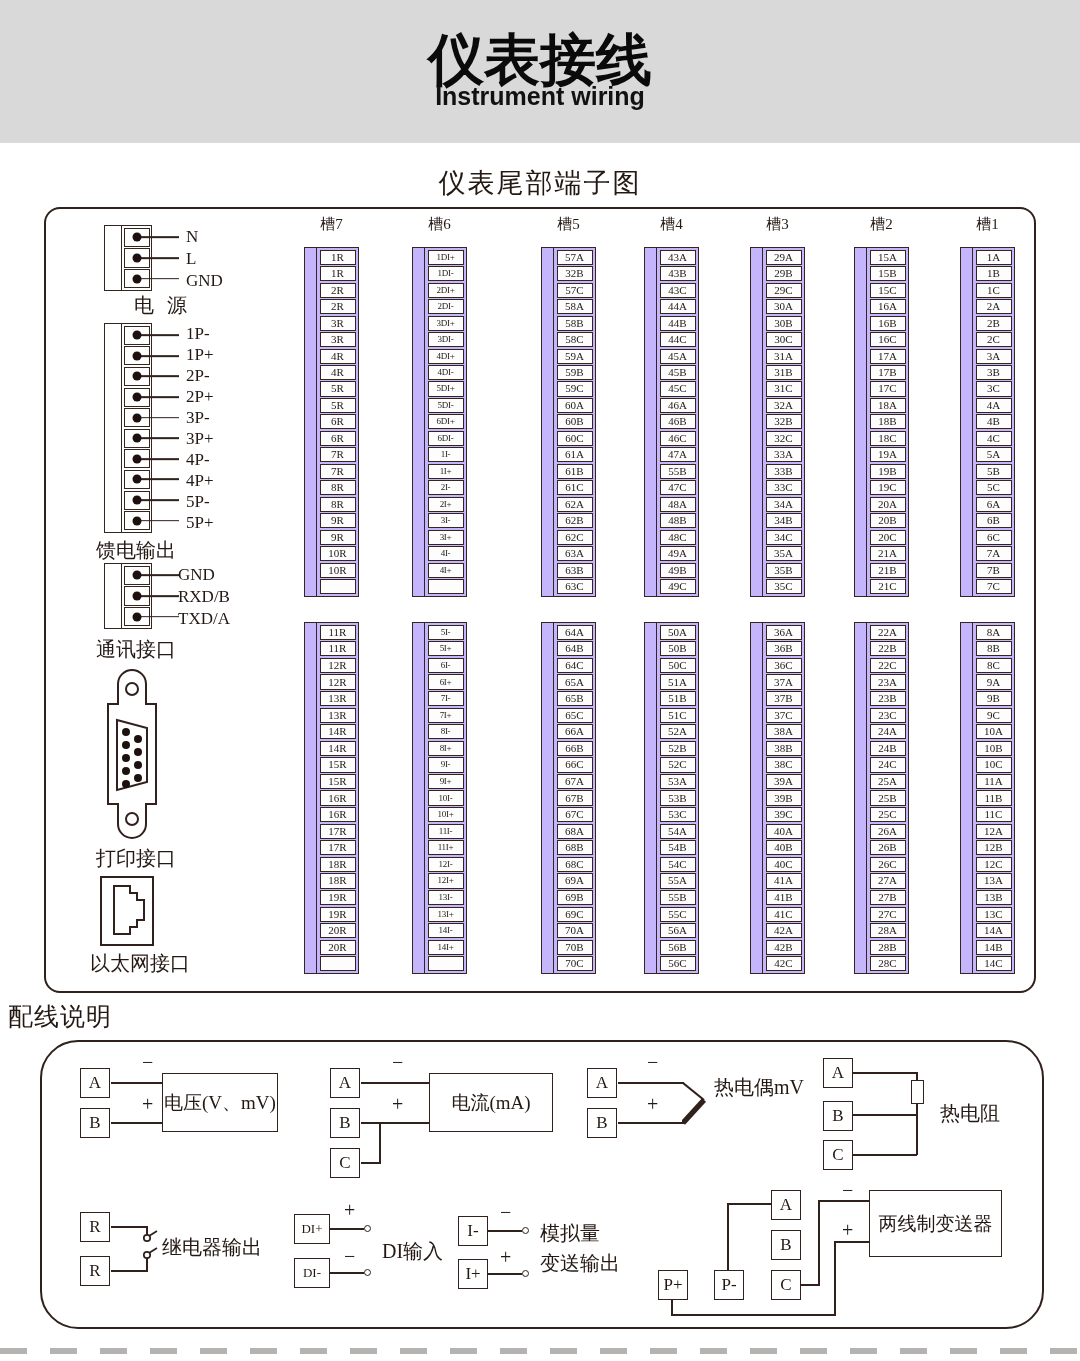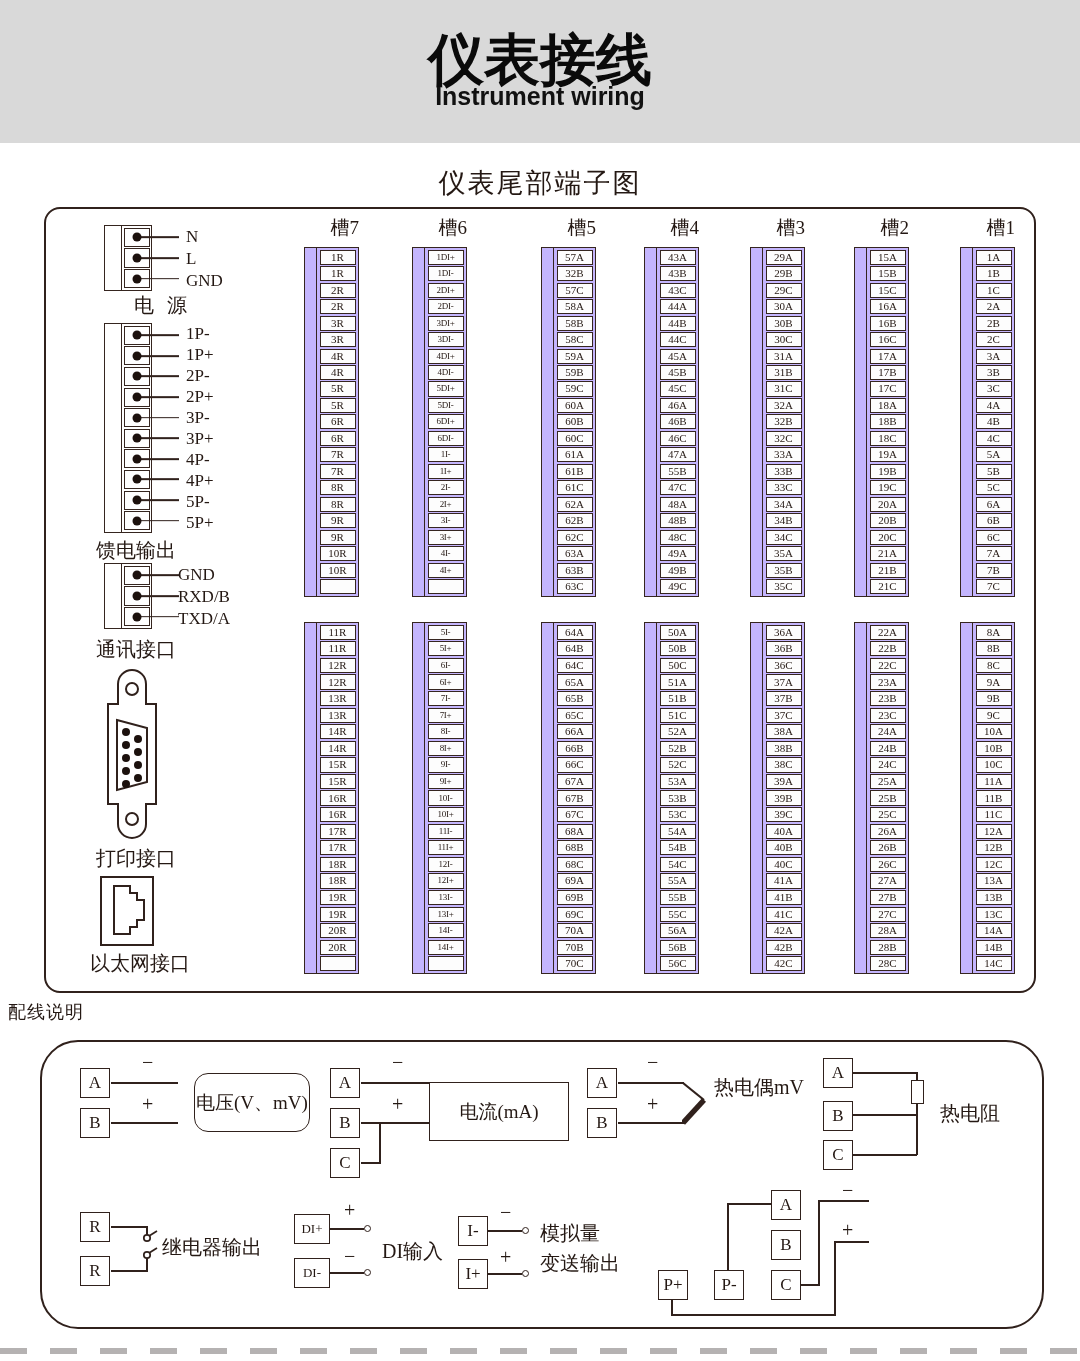--- a/index.html
+++ b/index.html
@@ -16,21 +16,21 @@
           border:2.2px solid #30211c;border-radius:16px;}
   
   .slot-col{position:absolute;top:215px;width:55px;height:772px;}
   #slots .slot-col:nth-of-type(1){left:304px}
   #slots .slot-col:nth-of-type(2){left:412px}
   #slots .slot-col:nth-of-type(3){left:541px}
   #slots .slot-col:nth-of-type(4){left:644px}
   #slots .slot-col:nth-of-type(5){left:750px}
   #slots .slot-col:nth-of-type(6){left:854px}
   #slots .slot-col:nth-of-type(7){left:960px}
-  .slot-title{text-align:right;font-size:19px;height:24px;}
+  .slot-title{text-align:center;font-size:15px;height:24px;}
   .tblock{position:absolute;left:0;width:55px;border:1.7px solid #35251f;display:flex;box-sizing:border-box;background:#c4b5fd;}
   .tblock.upper{top:32px;height:350px;}
   .tblock.lower{top:407px;height:352px;}
   .rail{width:11px;border-right:1.4px solid #35251f;}
   .cells{flex:1;display:flex;flex-direction:column;padding:1px 2px;}
   .cell{flex:1;margin:0.7px 0.5px;border:1.1px solid #35251f;display:flex;align-items:center;justify-content:center;
         font-size:11px;line-height:1;color:#241813;background:#fdfdfd;}
   #slots .slot-col:nth-of-type(2) .cell{font-size:9px;letter-spacing:-0.3px;}
   
   .dotgroup{position:absolute;display:flex;align-items:stretch;}
@@ -38,21 +38,21 @@
   .dotrail{width:16px;border-right:1.4px solid #35251f;}
   .dotcells{flex:1;display:flex;flex-direction:column;padding:1px;}
   .dotcell{flex:1;margin:0.8px 0.5px;border:1.2px solid #35251f;position:relative;}
   .dot{position:absolute;left:50%;top:50%;width:9px;height:9px;border-radius:50%;background:#1c110d;transform:translate(-50%,-50%);}
   .dotline{position:absolute;left:50%;right:-30px;top:50%;height:1.7px;background:#30211c;transform:translateY(-50%);}
   .dotlabels{display:flex;flex-direction:column;}
   .labelrow{flex:1;display:flex;align-items:center;padding-left:32px;}
   .tlabel{font-size:17px;white-space:nowrap;background:#fff;padding-left:2px;line-height:1;}
   .caption{position:absolute;font-size:20px;white-space:nowrap;}
   
-  #wiring-title{position:absolute;left:8px;top:1000px;font-size:18px;letter-spacing:1px;text-align:right;}
+  #wiring-title{position:absolute;left:8px;top:1000px;font-size:25px;letter-spacing:1px;text-align:right;}
   #wirebox{position:absolute;left:40px;top:1040px;width:1000px;height:285px;
            border:2.2px solid #30211c;border-radius:38px;}
   .tbox{position:absolute;width:30px;height:30px;border:1.7px solid #30211c;display:flex;align-items:center;justify-content:center;
         font-size:17px;box-sizing:border-box;background:#fff;}
   .tbox.wide{width:36px;font-size:13px;}
   .devbox{position:absolute;border:1.7px solid #30211c;display:flex;align-items:center;justify-content:center;
           font-size:19px;box-sizing:border-box;background:#fff;white-space:nowrap;}
   .wl{position:absolute;background:#30211c;}
   .h{height:1.7px;} .v{width:1.7px;}
   .sign{position:absolute;font-size:20px;line-height:1;}
@@ -657,32 +657,32 @@
   <div id="wiring-title">配线说明</div>
 
   <div id="wirebox">
 
     <div class="tbox" style="left:38px;top:26px;">A</div>
     <div class="tbox" style="left:38px;top:66px;">B</div>
     <div class="wl h" style="left:69px;top:40px;width:67px;"></div>
     <div class="wl h" style="left:69px;top:80px;width:67px;"></div>
     <div class="sign" style="left:100px;top:10px;">−</div>
     <div class="sign" style="left:100px;top:52px;">+</div>
-    <div class="devbox" style="left:152px;top:31px;width:116px;height:59px;border-radius:14px;">电压(V、mV)</div>
+    <div class="devbox" style="left:120px;top:31px;width:116px;height:59px;">电压(V、mV)</div>
 
     <div class="tbox" style="left:288px;top:26px;">A</div>
     <div class="tbox" style="left:288px;top:66px;">B</div>
     <div class="tbox" style="left:288px;top:106px;">C</div>
     <div class="wl h" style="left:319px;top:40px;width:68px;"></div>
     <div class="wl h" style="left:319px;top:80px;width:68px;"></div>
     <div class="wl h" style="left:319px;top:120px;width:20px;"></div>
     <div class="wl v" style="left:337px;top:80px;height:41px;"></div>
     <div class="sign" style="left:350px;top:10px;">−</div>
     <div class="sign" style="left:350px;top:52px;">+</div>
-    <div class="devbox" style="left:387px;top:40px;width:140px;height:59px;">电流(mA)</div>
+    <div class="devbox" style="left:387px;top:31px;width:124px;height:59px;">电流(mA)</div>
 
     <div class="tbox" style="left:545px;top:26px;">A</div>
     <div class="tbox" style="left:545px;top:66px;">B</div>
     <div class="wl h" style="left:576px;top:40px;width:66px;"></div>
     <div class="wl h" style="left:576px;top:80px;width:66px;"></div>
     <div class="sign" style="left:605px;top:10px;">−</div>
     <div class="sign" style="left:605px;top:52px;">+</div>
     <svg style="position:absolute;left:640px;top:33px;" width="28" height="56" viewBox="0 0 28 56">
       <line x1="1" y1="8" x2="22" y2="25" stroke="#30211c" stroke-width="2.2"></line>
       <line x1="1" y1="48" x2="22" y2="25" stroke="#30211c" stroke-width="5.5"></line>
@@ -733,20 +733,21 @@
     <div class="ring" style="left:480px;top:228px;"></div>
     <div class="sign" style="left:458px;top:205px;">+</div>
     <div class="wlabel" style="left:498px;top:178px;">模拟量</div>
     <div class="wlabel" style="left:498px;top:208px;">变送输出</div>
 
     <div class="tbox" style="left:616px;top:228px;">P+</div>
     <div class="tbox" style="left:672px;top:228px;">P-</div>
     <div class="tbox" style="left:729px;top:148px;">A</div>
     <div class="tbox" style="left:729px;top:188px;">B</div>
     <div class="tbox" style="left:729px;top:228px;">C</div>
+    <div class="devbox" style="left:827px;top:148px;width:133px;height:67px;">两线制变送器</div>
     <div class="wl v" style="left:685px;top:162px;height:66px;"></div>
     <div class="wl h" style="left:685px;top:161px;width:44px;"></div>
     <div class="wl h" style="left:759px;top:242px;width:19px;"></div>
     <div class="wl v" style="left:776px;top:158px;height:86px;"></div>
     <div class="wl h" style="left:776px;top:158px;width:51px;"></div>
     <div class="wl v" style="left:629px;top:258px;height:16px;"></div>
     <div class="wl h" style="left:629px;top:272px;width:165px;"></div>
     <div class="wl v" style="left:792px;top:199px;height:74px;"></div>
     <div class="wl h" style="left:792px;top:199px;width:35px;"></div>
     <div class="sign" style="left:800px;top:138px;">−</div>

